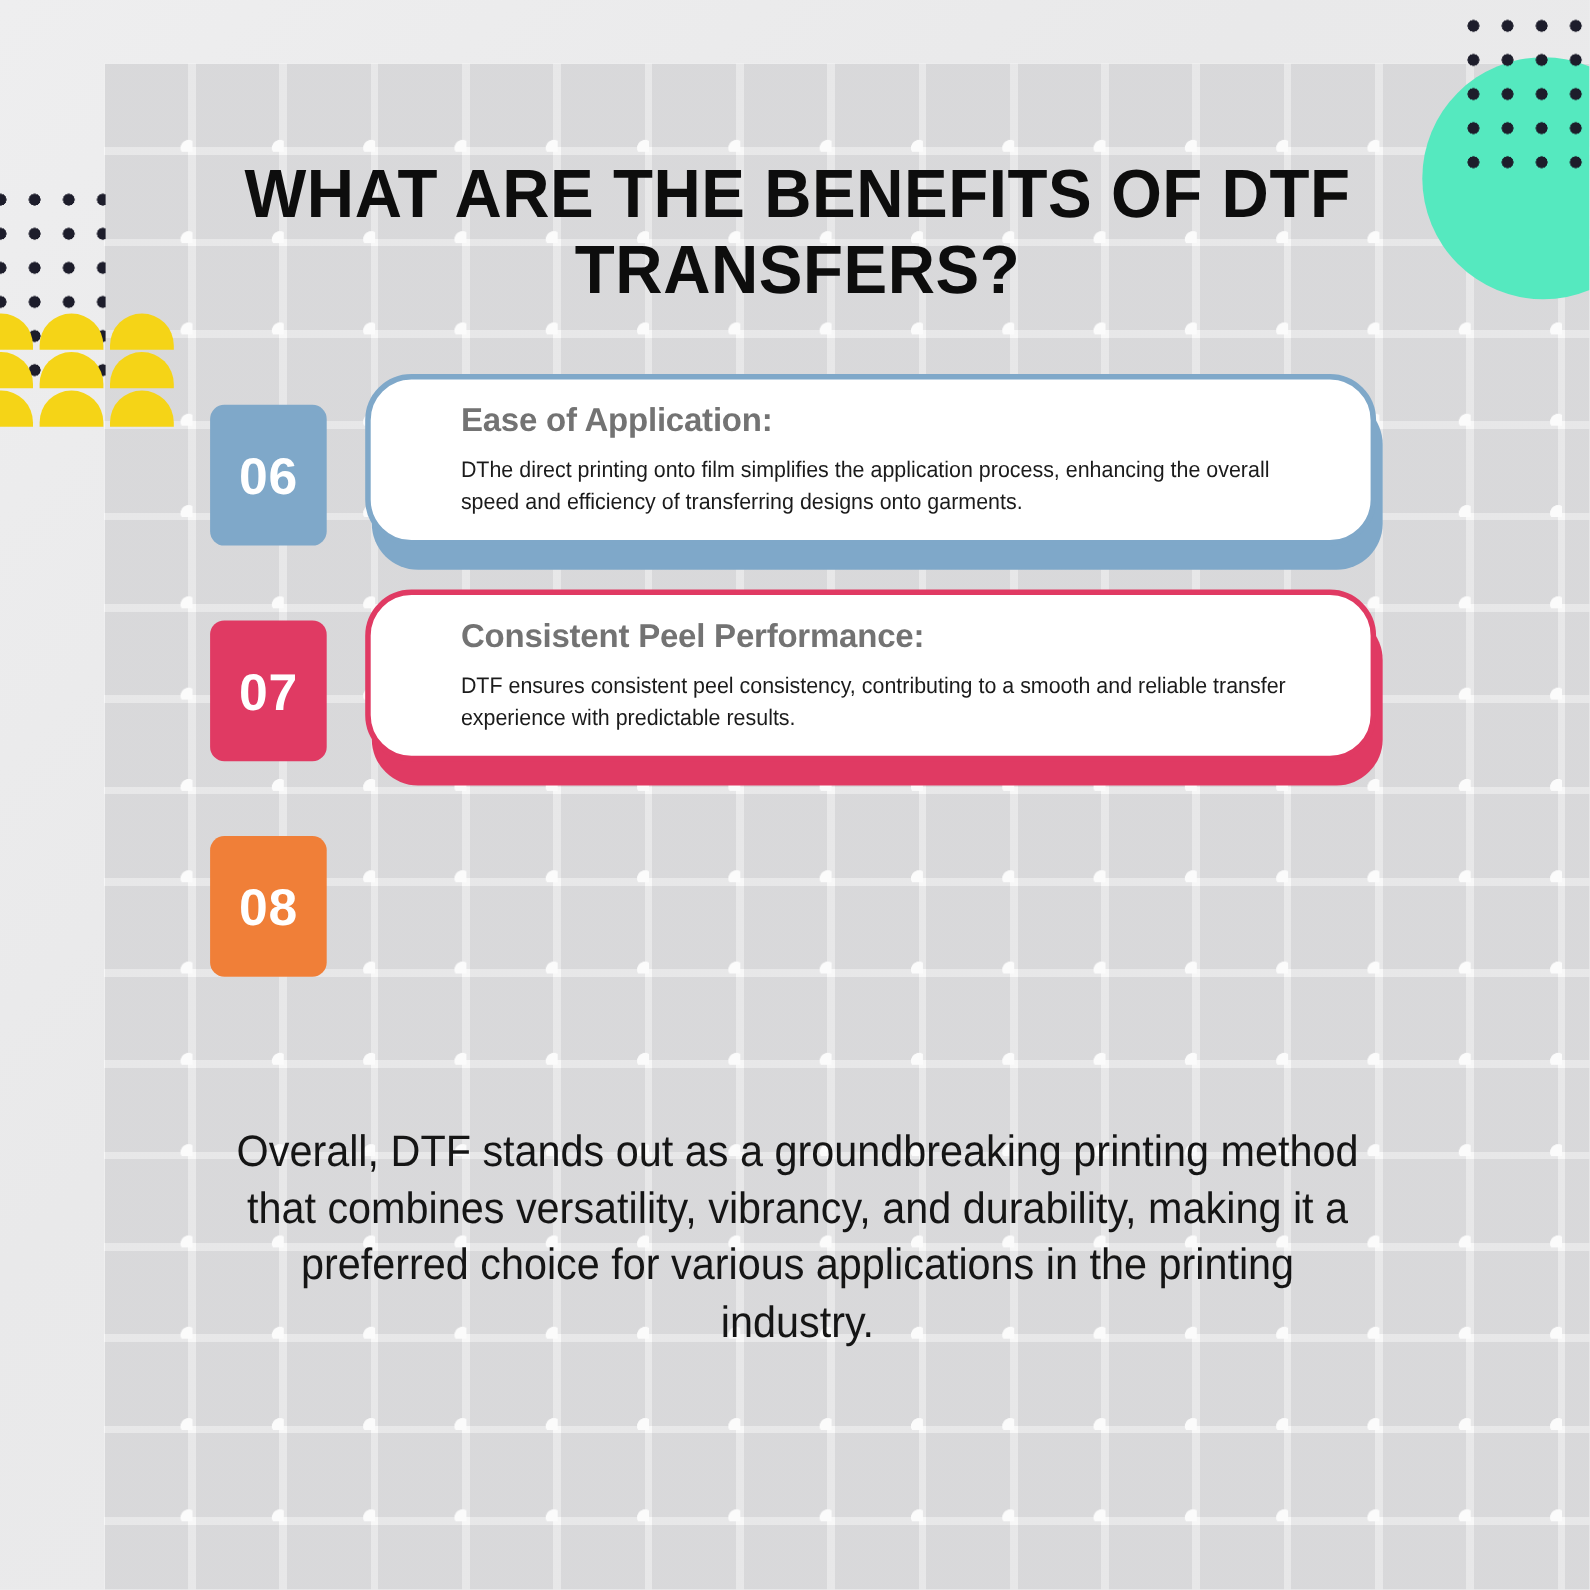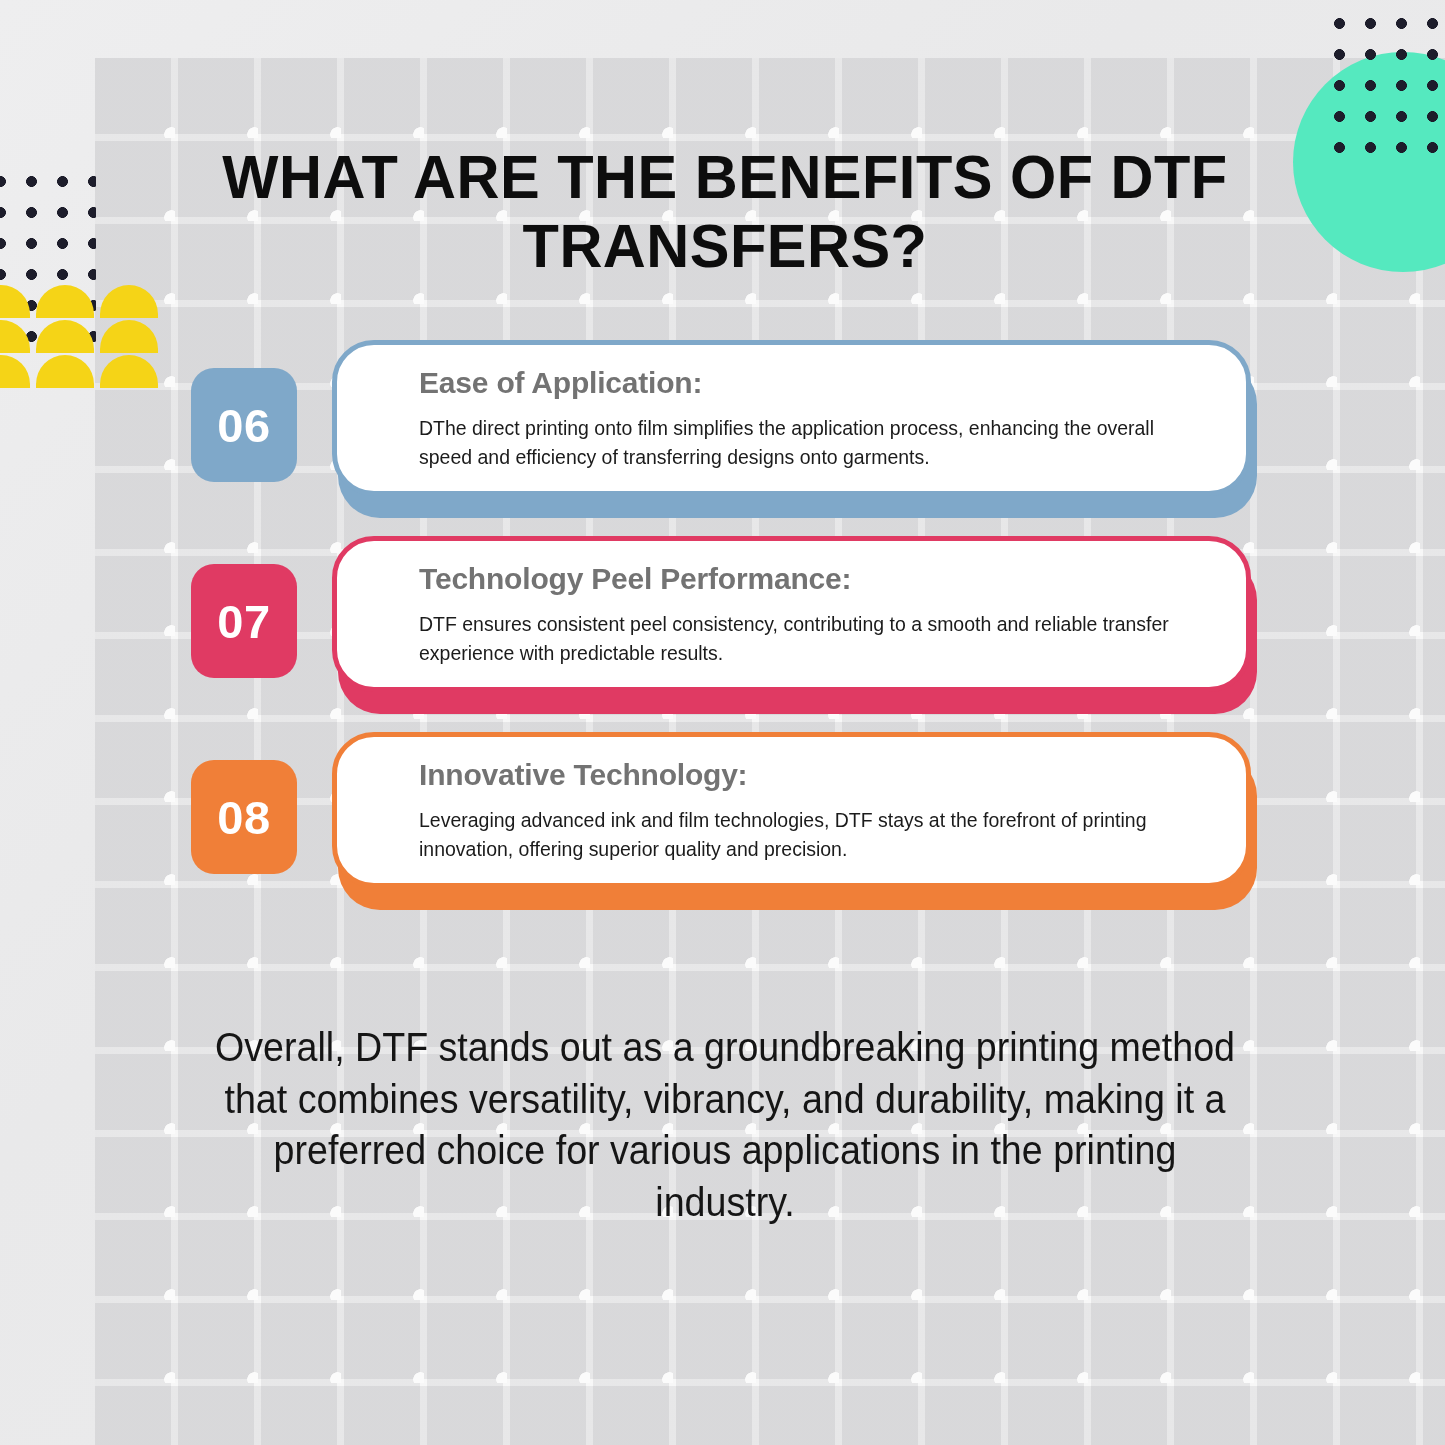--- a/index.html
+++ b/index.html
@@ -149,22 +149,22 @@
   .card-row {
     position: relative;
     height: 196px;
   }
 
   .badge {
     position: absolute;
     left: 191px;
     top: 28px;
     width: 106px;
-    height: 114px;
-    border-radius: 23px;
+    height: 128px;
+    border-radius: 13px;
     display: flex;
     align-items: center;
     justify-content: center;
     color: #ffffff;
     font-family: "Liberation Sans", sans-serif;
     font-weight: 700;
     font-size: 47px;
     letter-spacing: 0.5px;
     z-index: 1;
   }
@@ -276,34 +276,27 @@
           <div class="card-body">DThe direct printing onto film simplifies the application process, enhancing the overall speed and efficiency of transferring designs onto garments.</div>
         </div>
       </div>
     </div>
 
     <div class="card-row">
       <div class="badge" id="badge-1" style="background: rgb(224, 58, 99);">07</div>
       <div class="card-wrap">
         <div class="card-shadow" id="shadow-1" style="background: rgb(224, 58, 99);"></div>
         <div class="card" id="card-1" style="border-color: rgb(224, 58, 99);">
-          <div class="card-title">Technology Peel Performance:</div>
+          <div class="card-title">Consistent Peel Performance:</div>
           <div class="card-body">DTF ensures consistent peel consistency, contributing to a smooth and reliable transfer experience with predictable results.</div>
         </div>
       </div>
     </div>
 
     <div class="card-row">
       <div class="badge" id="badge-2" style="background: rgb(240, 127, 56);">08</div>
-      <div class="card-wrap">
-        <div class="card-shadow" id="shadow-2" style="background: rgb(240, 127, 56);"></div>
-        <div class="card" id="card-2" style="border-color: rgb(240, 127, 56);">
-          <div class="card-title">Innovative Technology:</div>
-          <div class="card-body">Leveraging advanced ink and film technologies, DTF stays at the forefront of printing innovation, offering superior quality and precision.</div>
-        </div>
-      </div>
     </div>
 
   </div>
 
   <p class="summary">Overall, DTF stands out as a groundbreaking printing method that combines versatility, vibrancy, and durability, making it a preferred choice for various applications in the printing industry.</p>
 
 </div>
 
 </body></html>

